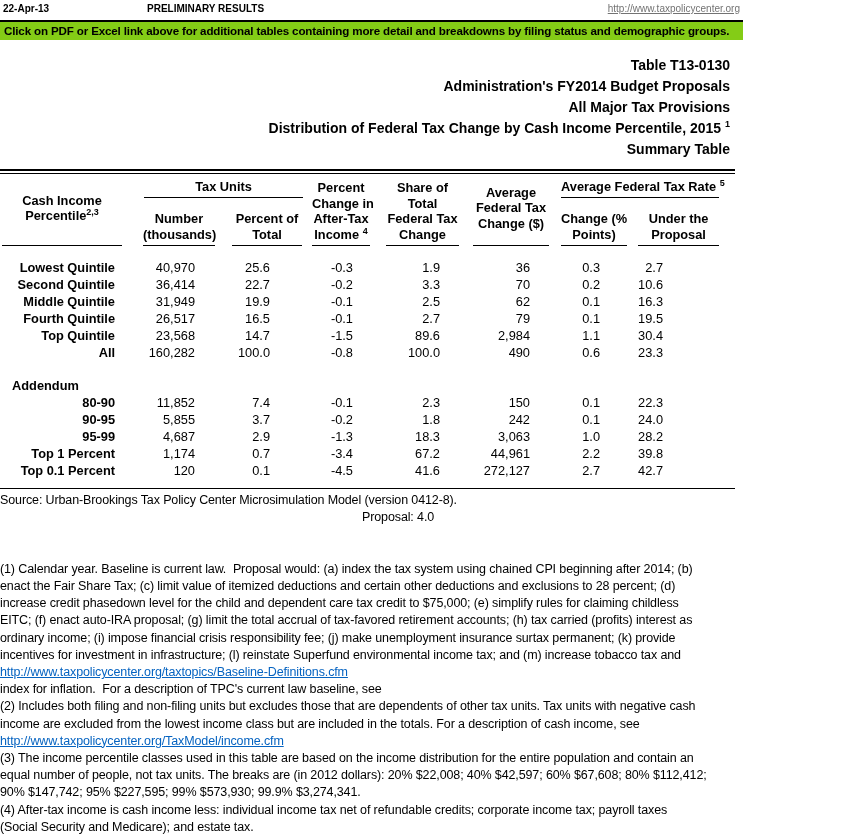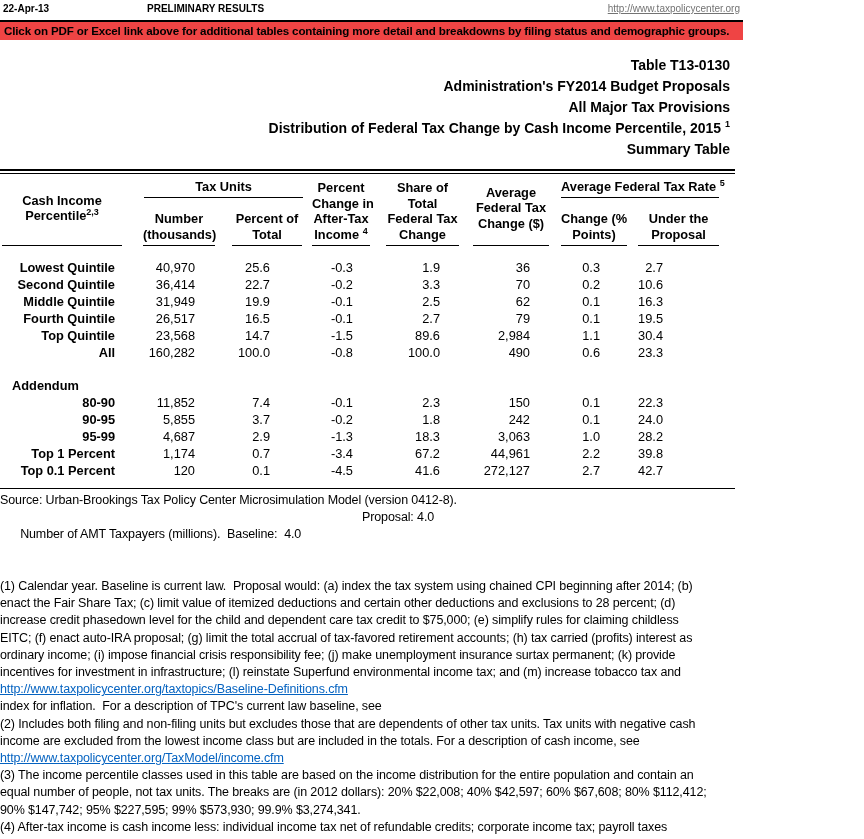--- a/index.html
+++ b/index.html
@@ -6,21 +6,21 @@
   html,body { width:864px; height:839px; background:#fff; overflow:hidden;
     font-family:"Liberation Sans", sans-serif; color:#000; }
 
   
   .top-header { position:relative; height:20px; font-size:10px; }
   .th-date   { position:absolute; left:3px;  top:3px; font-weight:bold; }
   .th-status { position:absolute; left:147px; top:3px; font-weight:bold; }
   .th-link   { position:absolute; right:124px; top:3px; color:#737373; text-decoration:underline; cursor:pointer; }
 
   
-  .banner { width:743px; background:#ef4444; border-top:2px solid #000;
+  .banner { width:743px; background:#84cc16; border-top:2px solid #000;
     font-weight:bold; font-size:11.6px; letter-spacing:-0.15px;
     padding:2px 0 3px 4px; white-space:nowrap; overflow:hidden; }
 
   
   .titles { width:730px; margin-top:15px; text-align:right;
     font-weight:bold; font-size:14px; line-height:21px; }
   sup { font-size:9px; vertical-align:super; line-height:0; }
 
   
   .dbl { width:735px; margin-top:9px; height:5px;
@@ -288,21 +288,20 @@
         <td class="num c7">2.7</td>
         <td class="num c8">42.7</td>
       </tr>
     </tbody>
   </table>
 
   <div class="divider"></div>
   <div class="footnotes">
     <div class="fn-line">Source: Urban-Brookings Tax Policy Center Microsimulation Model (version 0412-8).</div>
     <div class="fn-line amt-line">
-      <span>Number of AMT Taxpayers (millions).  Baseline:  4.0</span>
       <span class="amt-right">Proposal: 4.0</span>
     </div>
     <div class="fn-line">(1) Calendar year. Baseline is current law.  Proposal would: (a) index the tax system using chained CPI beginning after 2014; (b)</div>
     <div class="fn-line">enact the Fair Share Tax; (c) limit value of itemized deductions and certain other deductions and exclusions to 28 percent; (d)</div>
     <div class="fn-line">increase credit phasedown level for the child and dependent care tax credit to $75,000; (e) simplify rules for claiming childless</div>
     <div class="fn-line">EITC; (f) enact auto-IRA proposal; (g) limit the total accrual of tax-favored retirement accounts; (h) tax carried (profits) interest as</div>
     <div class="fn-line">ordinary income; (i) impose financial crisis responsibility fee; (j) make unemployment insurance surtax permanent; (k) provide</div>
     <div class="fn-line">incentives for investment in infrastructure; (l) reinstate Superfund environmental income tax; and (m) increase tobacco tax and</div>
     <div class="fn-line"><a class="fn-link">http://www.taxpolicycenter.org/taxtopics/Baseline-Definitions.cfm</a></div>
     <div class="fn-line">index for inflation.  For a description of TPC's current law baseline, see</div>

